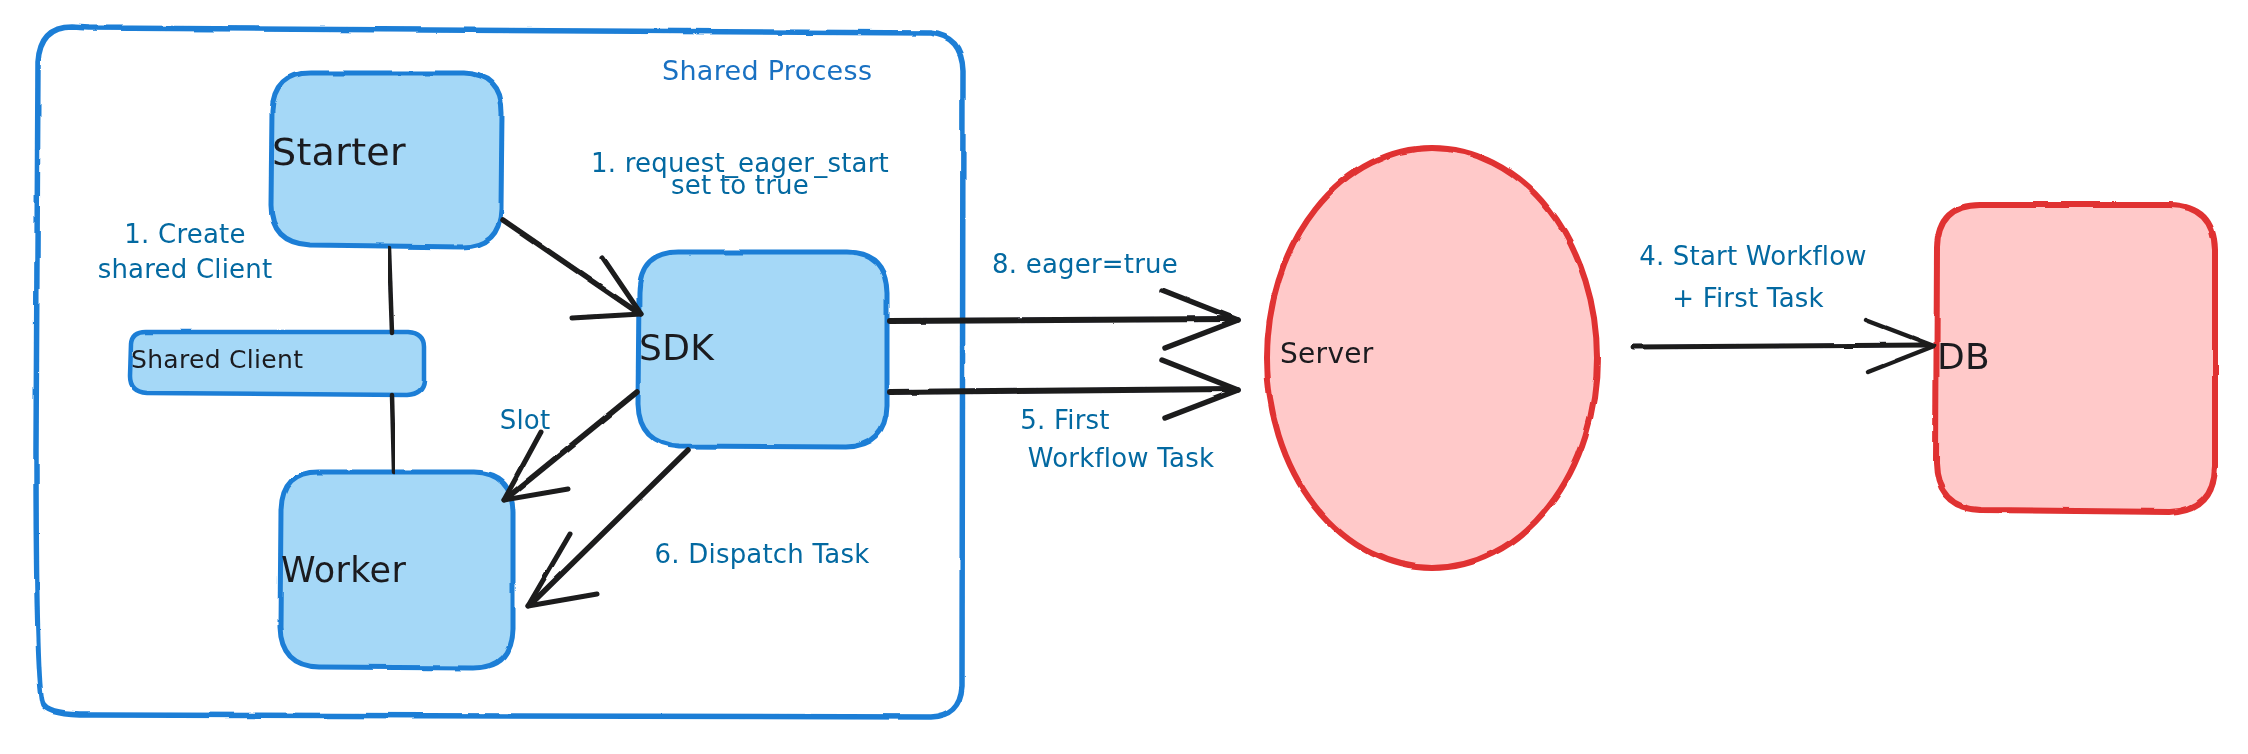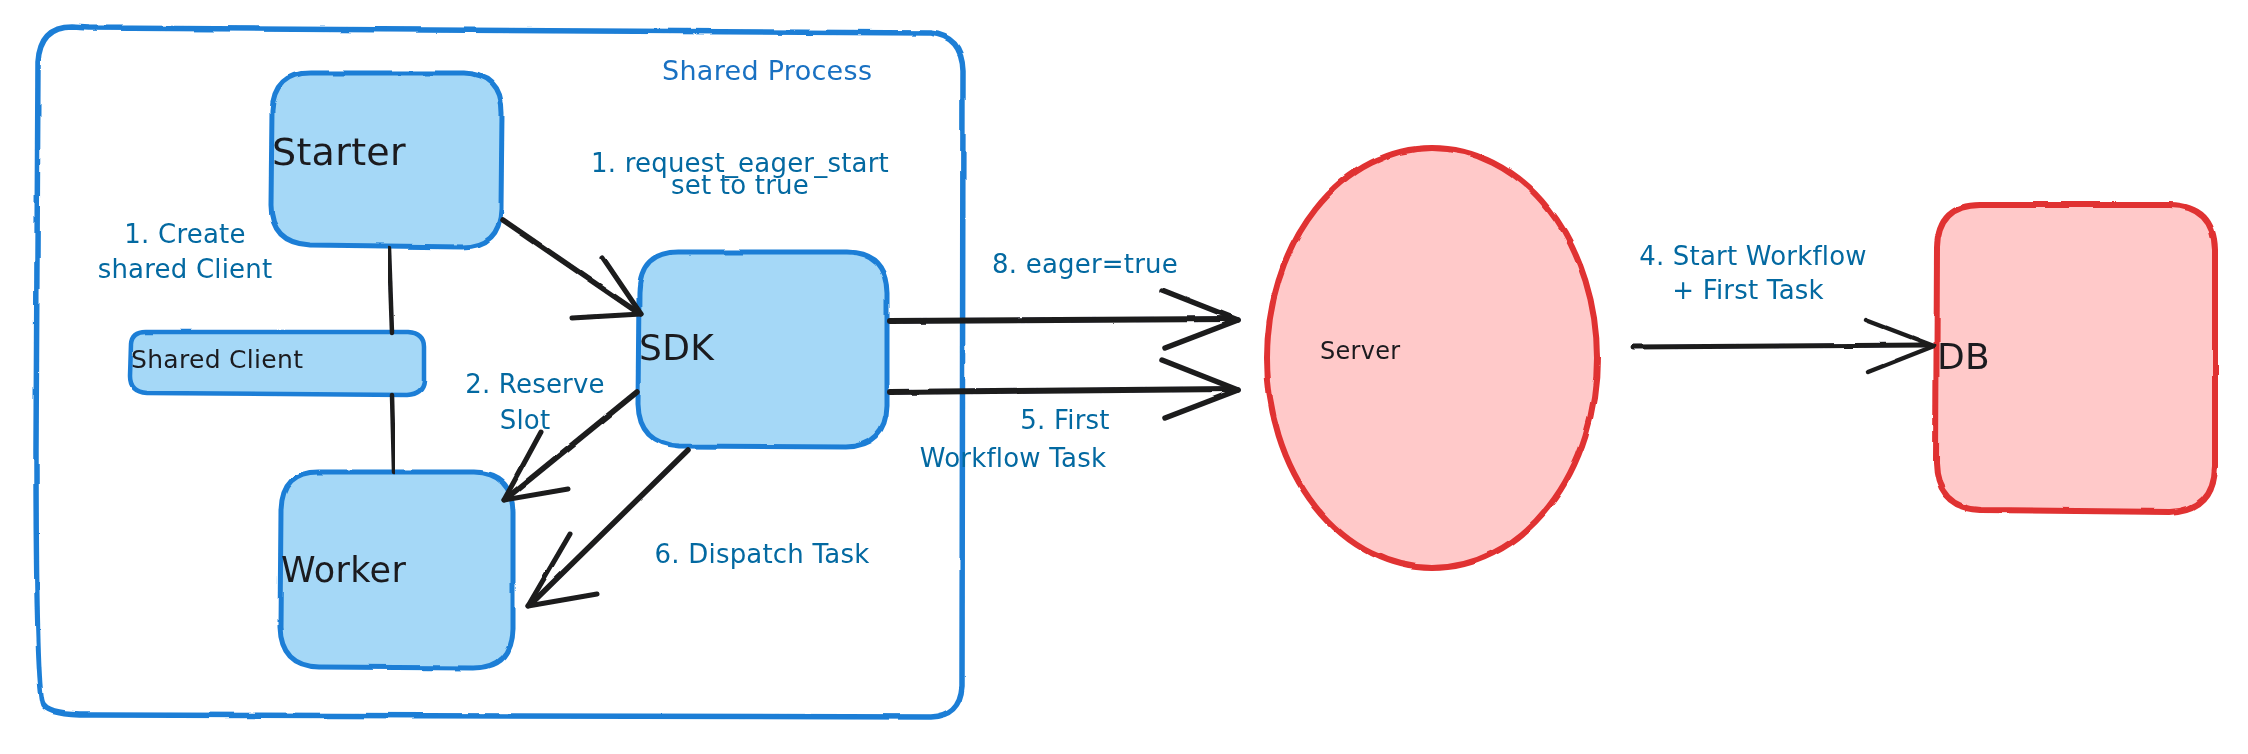--- a/index.html
+++ b/index.html
@@ -141,36 +141,35 @@
   <div class="group-title" style="left:662px; top:55px; font-size:27px;">Shared Process</div>
 
   <div class="node-label" style="left:272px; top:130px; width:230px; font-size:38px;">Starter</div>
 
   <div class="node-label" style="left:131px; top:345px; width:293px; font-size:25px;">Shared Client</div>
 
   <div class="node-label" style="left:281px; top:550px; width:232px; font-size:35px;">Worker</div>
 
   <div class="node-label" style="left:639px; top:327px; width:248px; font-size:36px;">SDK</div>
 
-  <div class="node-label" style="left:1320px; top:337px; width:240px; font-size:24px;">Server</div>
+  <div class="node-label" style="left:1280px; top:337px; width:240px; font-size:28px;">Server</div>
 
   <div class="node-label" style="left:1937px; top:336px; width:278px; font-size:36px;">DB</div>
 
   <div class="label" style="left:50px; top:218px; width:270px; font-size:26px;">1. Create</div>
   <div class="label" style="left:40px; top:253px; width:290px; font-size:26px;">shared Client</div>
 
   <div class="label" style="left:540px; top:147px; width:400px; font-size:26px;">1. request_eager_start</div>
   <div class="label" style="left:540px; top:169px; width:400px; font-size:26px;">set to true</div>
 
-  <div class="label" style="left:430px; top:368px; width:210px; font-size:26px;">2. Reserve</div>
   <div class="label" style="left:430px; top:404px; width:190px; font-size:26px;">Slot</div>
 
   <div class="label" style="left:960px; top:248px; width:250px; font-size:26px;">8. eager=true</div>
 
   <div class="label" style="left:955px; top:404px; width:220px; font-size:26px;">5. First</div>
-  <div class="label" style="left:888px; top:442px; width:250px; font-size:26px;">Workflow Task</div>
+  <div class="label" style="left:996px; top:442px; width:250px; font-size:26px;">Workflow Task</div>
 
   <div class="label" style="left:1598px; top:240px; width:310px; font-size:26px;">4. Start Workflow</div>
-  <div class="label" style="left:1598px; top:274px; width:300px; font-size:26px;">+ First Task</div>
+  <div class="label" style="left:1598px; top:282px; width:300px; font-size:26px;">+ First Task</div>
 
   <div class="label" style="left:612px; top:538px; width:300px; font-size:26px;">6. Dispatch Task</div>
 
 </div>
 
 </body></html>

